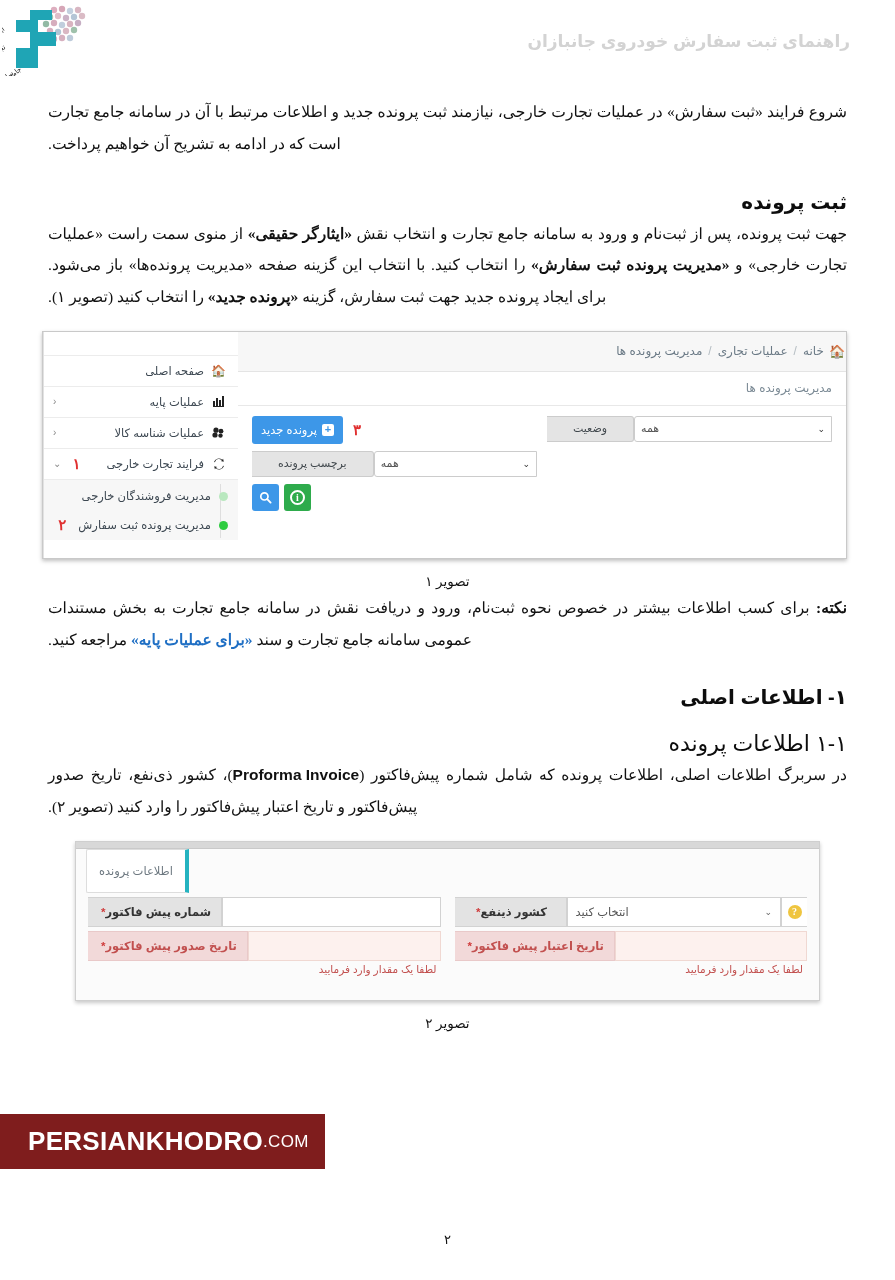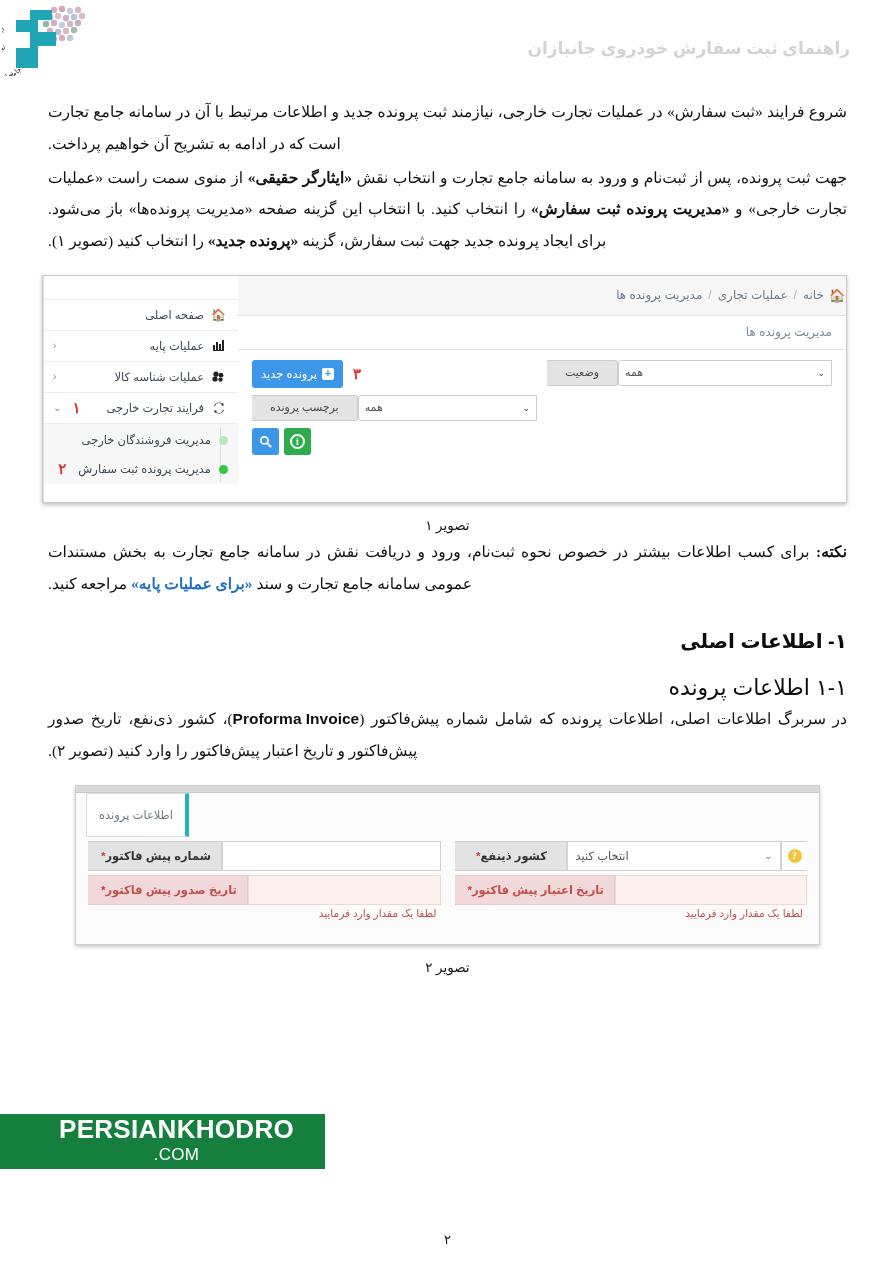--- a/index.html
+++ b/index.html
@@ -19,21 +19,21 @@
     height: 78px;
   }
   .logo {
     position: absolute;
     top: 2px; right: 805px;
     width: 88px; height: 74px;
   }
   .logo svg { display:block; }
   .header-title {
     position: absolute;
-    top: 38px; right: 45px;
+    top: 31px; right: 45px;
     font-family: "Liberation Sans", "DejaVu Sans", sans-serif;
     font-weight: bold;
     font-size: 17px;
     color: #d3d3d3;
     letter-spacing: .2px;
     white-space: nowrap;
   }
   .header-rule {
     position:absolute; left:0; right:0; top:77px;
     height:1px; background: transparent;
@@ -204,21 +204,21 @@
   }
 
   .igroup { display:flex; flex-direction:row-reverse; height:26px; margin-bottom:7px; }
   .igroup .addon {
     background:#e4e4e4;
     border:1px solid #ccc;
     border-left:none;
     border-radius: 0 3px 3px 0;
     font-size:11px; color:#41484d;
     display:flex; align-items:center; justify-content:center;
-    padding: 0 18px;
+    padding: 0 26px;
     white-space:nowrap;
   }
   .igroup .ctrl {
     flex:1;
     background:#fff;
     border:1px solid #ccc;
     border-radius: 3px 0 0 3px;
     display:flex; align-items:center;
     font-size:11px; color:#555;
     padding: 0 6px;
@@ -313,25 +313,24 @@
   .f2-errmsg {
     font-size:10.5px; color:#c2504f; text-align:right;
     padding: 2px 4px 0 0;
   }
 
   
   .watermark {
     position:absolute;
     left:0; top:1114px;
     width: 325px; height:55px;
-    background:#15803d;
+    background:#7f1d1d;
     display:flex; align-items:center;
     padding-left: 28px;
     direction:ltr;
-    flex-direction:column;
   }
   .watermark .wm-main {
     font-family:"Liberation Sans","DejaVu Sans",sans-serif;
     font-weight:bold; font-size:26px; color:#fff; letter-spacing:.3px;
   }
   .watermark .wm-tld {
     font-family:"Liberation Sans","DejaVu Sans",sans-serif;
     font-weight:normal; font-size:17px; color:#fff; letter-spacing:.3px;
   }
 
@@ -386,20 +385,21 @@
     </svg>
   </div>
   <div class="header-title">راهنمای ثبت سفارش خودروی جانبازان</div>
   <div class="header-rule"></div>
 </div>
 
 <div class="content">
 
   <p class="para first">شروع فرایند «ثبت سفارش» در عملیات تجارت خارجی، نیازمند ثبت پرونده جدید و اطلاعات مرتبط با آن در سامانه جامع تجارت است که در ادامه به تشریح آن خواهیم پرداخت.</p>
 
+  <h2 class="sec">ثبت پرونده</h2>
 
   <p class="para"><span>جهت ثبت پرونده، پس از ثبت‌نام و ورود به سامانه جامع تجارت و انتخاب نقش </span><span class="b">«ایثارگر حقیقی»</span><span> از منوی سمت راست «عملیات تجارت خارجی» و </span><span class="b">«مدیریت پرونده ثبت سفارش»</span><span> را انتخاب کنید. با انتخاب این گزینه صفحه «مدیریت پرونده‌ها» باز می‌شود. برای ایجاد پرونده جدید جهت ثبت سفارش، گزینه </span><span class="b">«پرونده جدید»</span><span> را انتخاب کنید (تصویر ۱).</span></p>
 
   <div class="fig1-wrap">
     <div class="fig1">
 
       <div class="f1-side">
         <div class="f1-side-top"></div>
 
         <div class="f1-menu-item">

